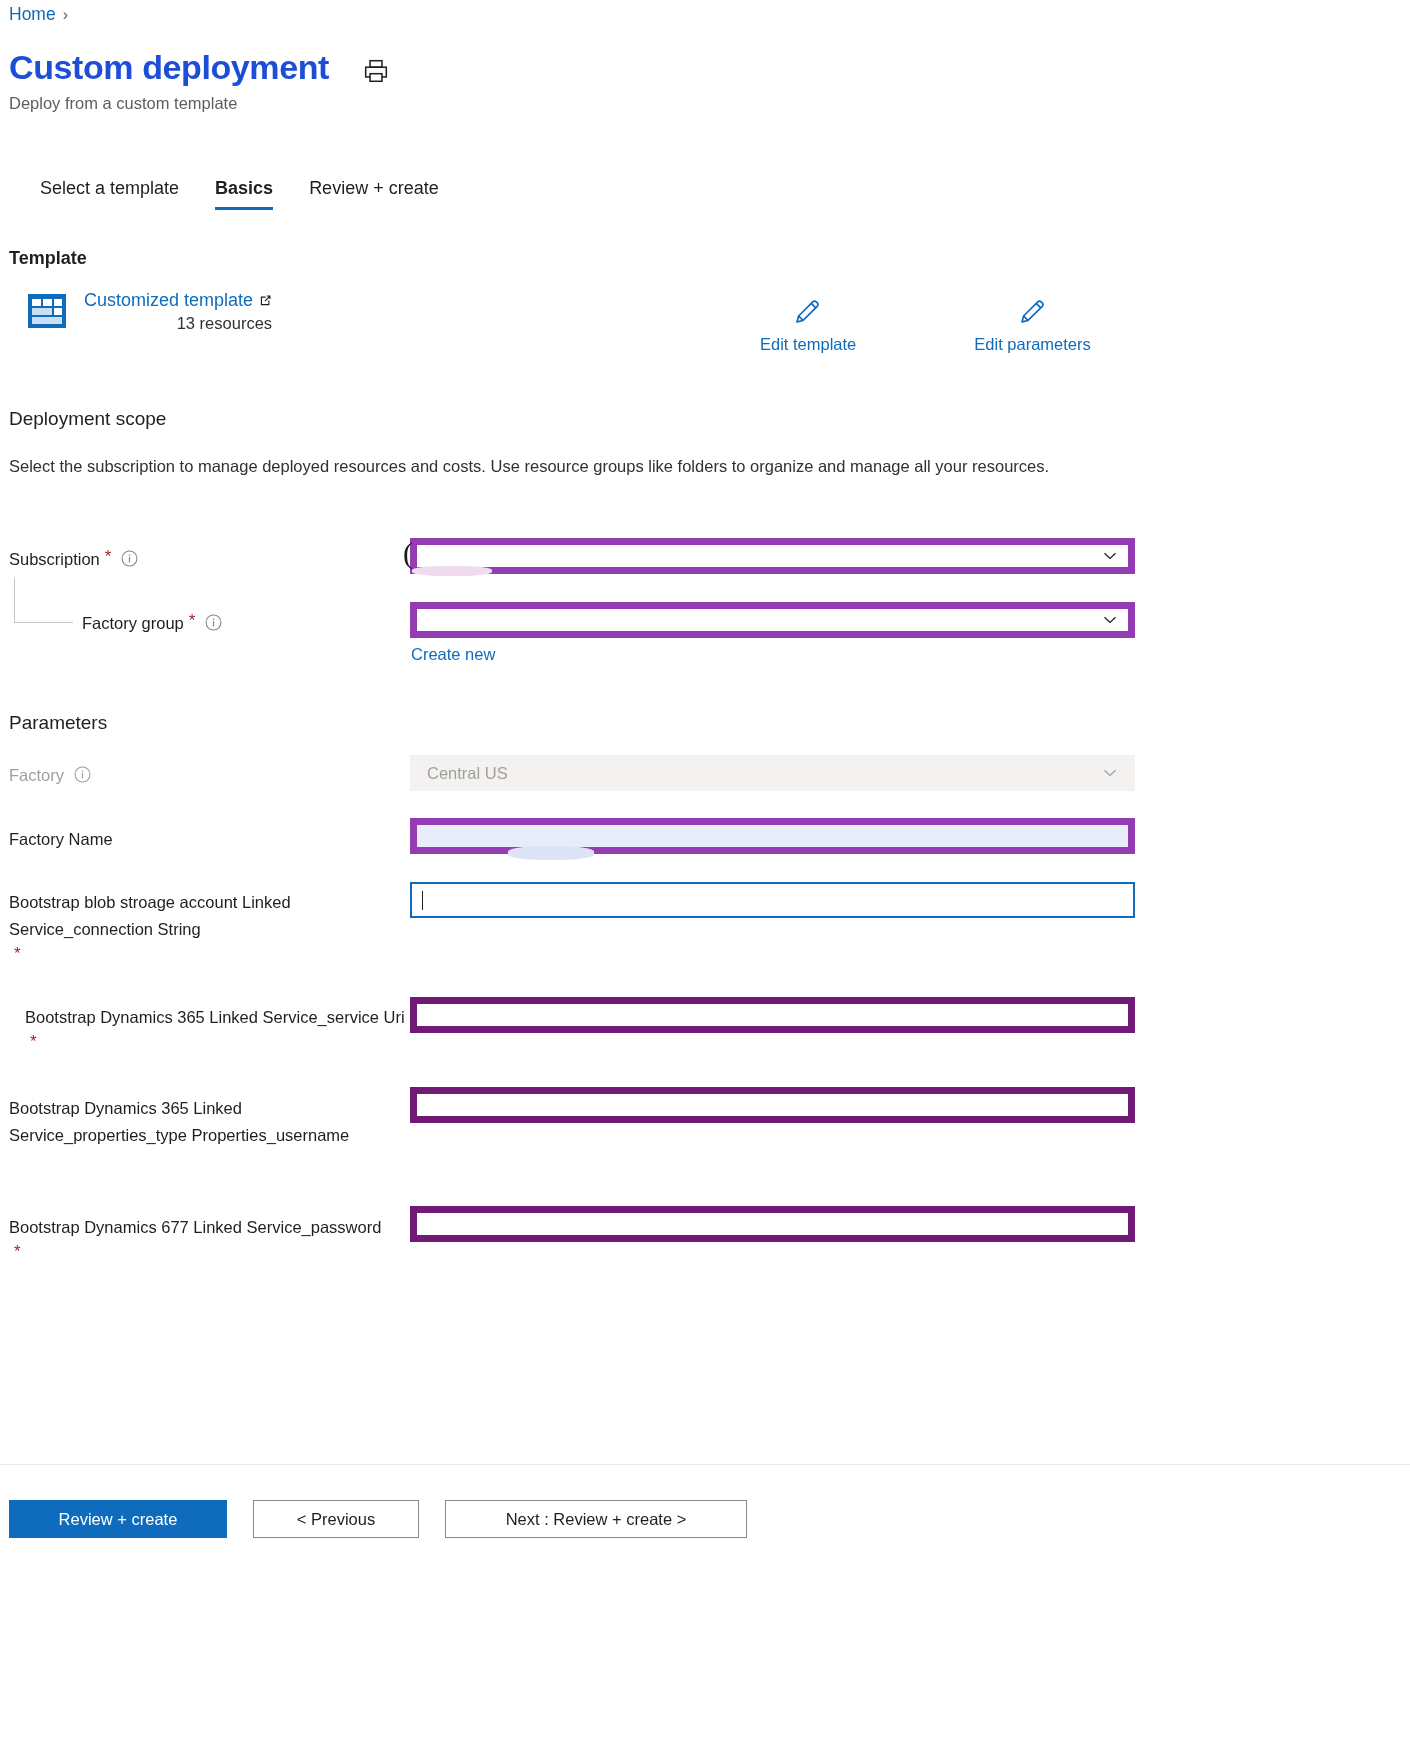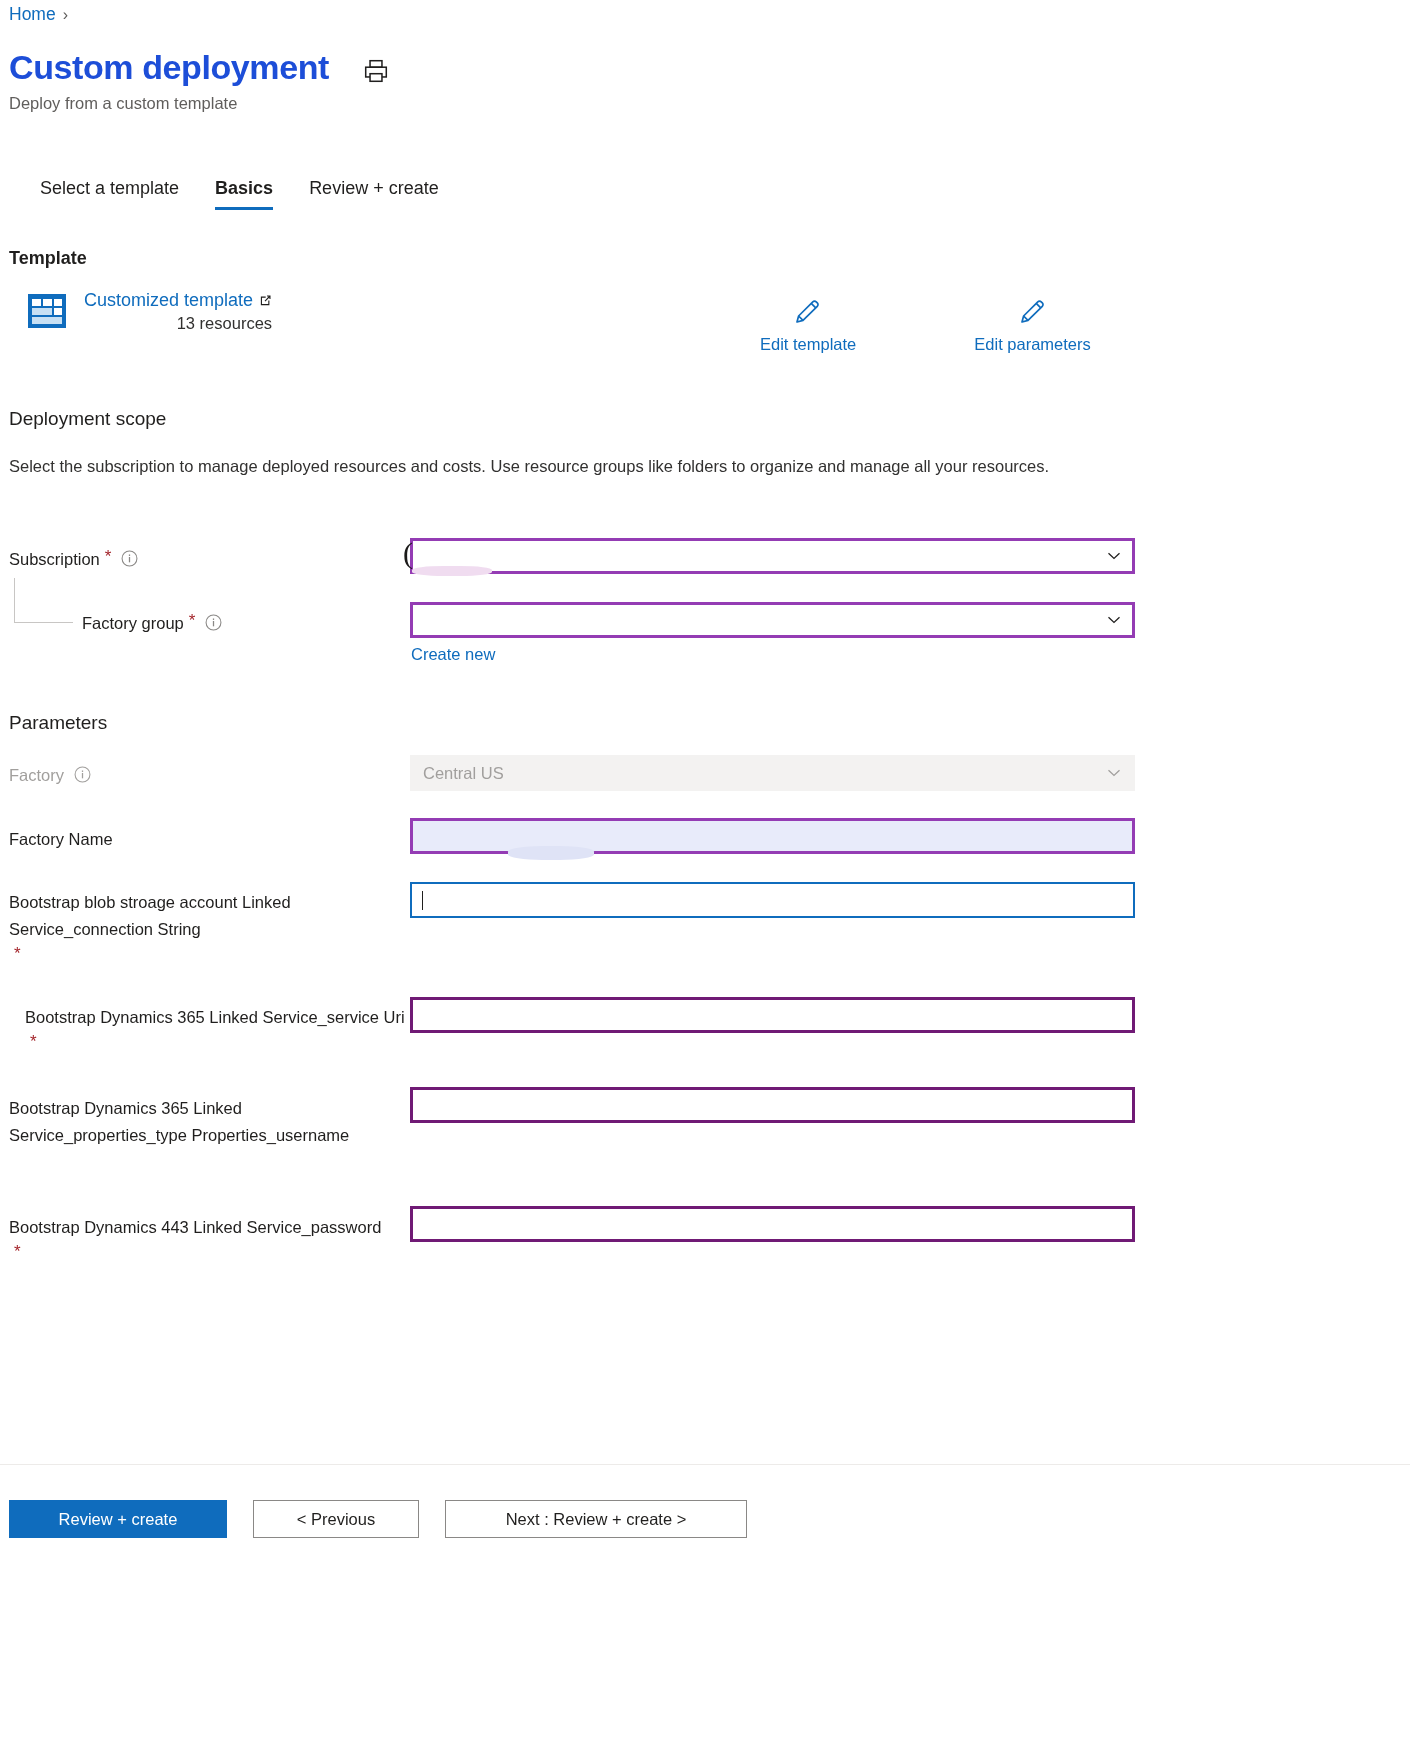--- a/index.html
+++ b/index.html
@@ -223,21 +223,21 @@
   .disabled-label { color: #a19f9d; }
 
   
   .ctl {
     position: absolute;
     left: 410px;
     width: 725px;
     box-sizing: border-box;
     height: 36px;
     background: #ffffff;
-    border: 3px solid #701a75;
+    border: 7px solid #701a75;
     font-size: 16.5px;
     display: flex;
     align-items: center;
     padding: 0 10px;
     color: #201f1e;
   }
   .ctl.dropdown { border-color: #8a2be2; border-color: #943cb4; }
   .ctl.dropdown .chev {
     margin-left: auto;
     width: 16px;
@@ -515,21 +515,21 @@
     <div class="field-label" style="margin-left:9px; width:380px;">
       <span class="lbl-text">Bootstrap Dynamics 365 Linked Service_properties_type Properties_username</span>
     </div>
   </div>
   <div class="ctl" style="top:1087px;">
     <span></span>
   </div>
 
   <div class="form-row" style="top:1214px;">
     <div class="field-label" style="margin-left:9px; width:380px;">
-      <span class="lbl-text">Bootstrap Dynamics 443 Linked Service_password</span>
+      <span class="lbl-text">Bootstrap Dynamics 677 Linked Service_password</span>
       <span class="req-star">*</span>
     </div>
   </div>
   <div class="ctl" style="top:1206px;">
     <span></span>
   </div>
 
   <div class="footer-sep"></div>
   <div class="footer">
     <div class="footer-buttons">

